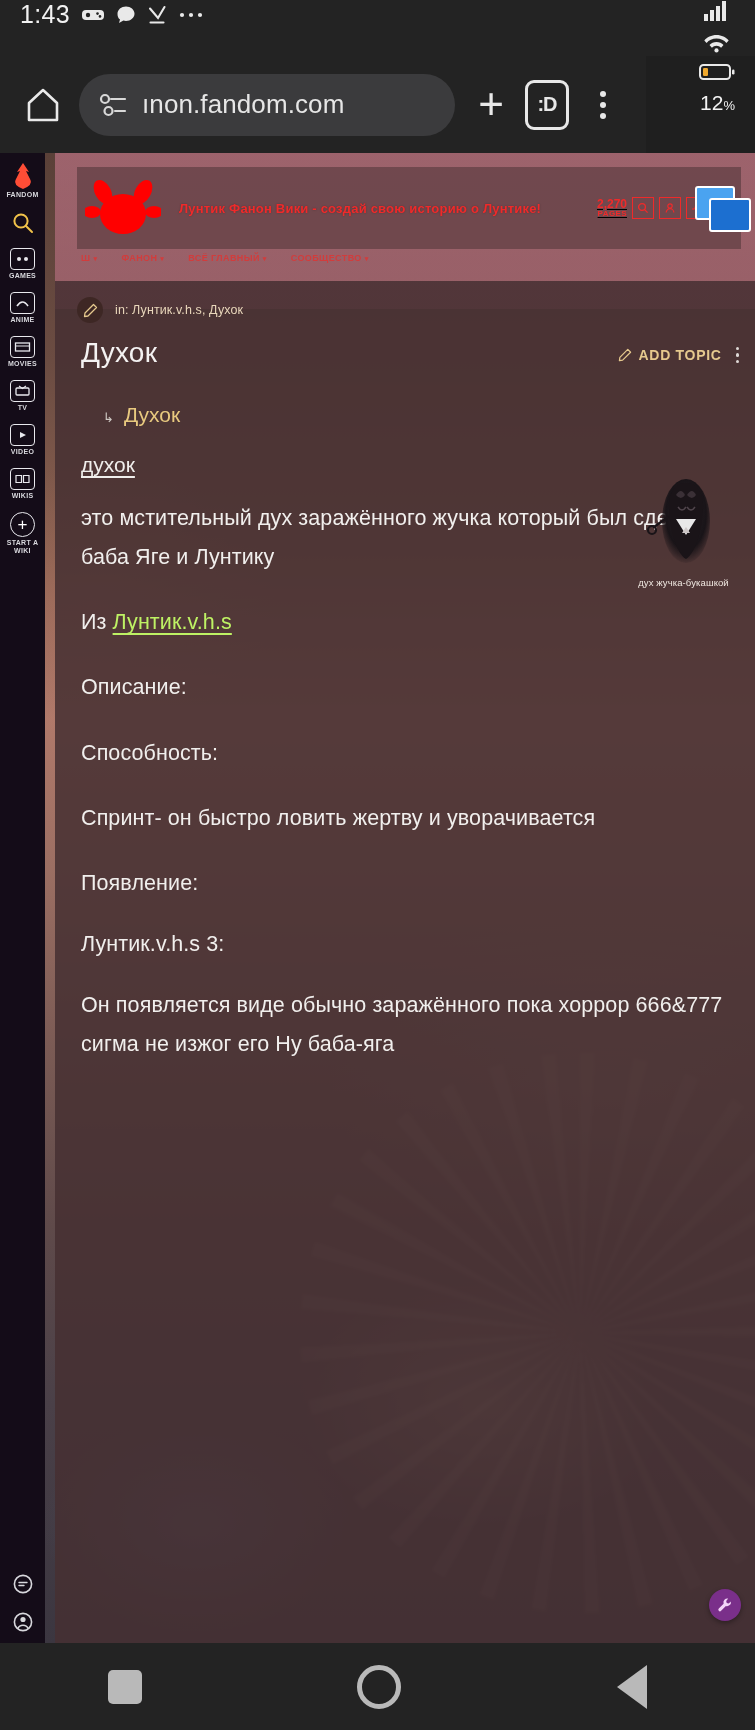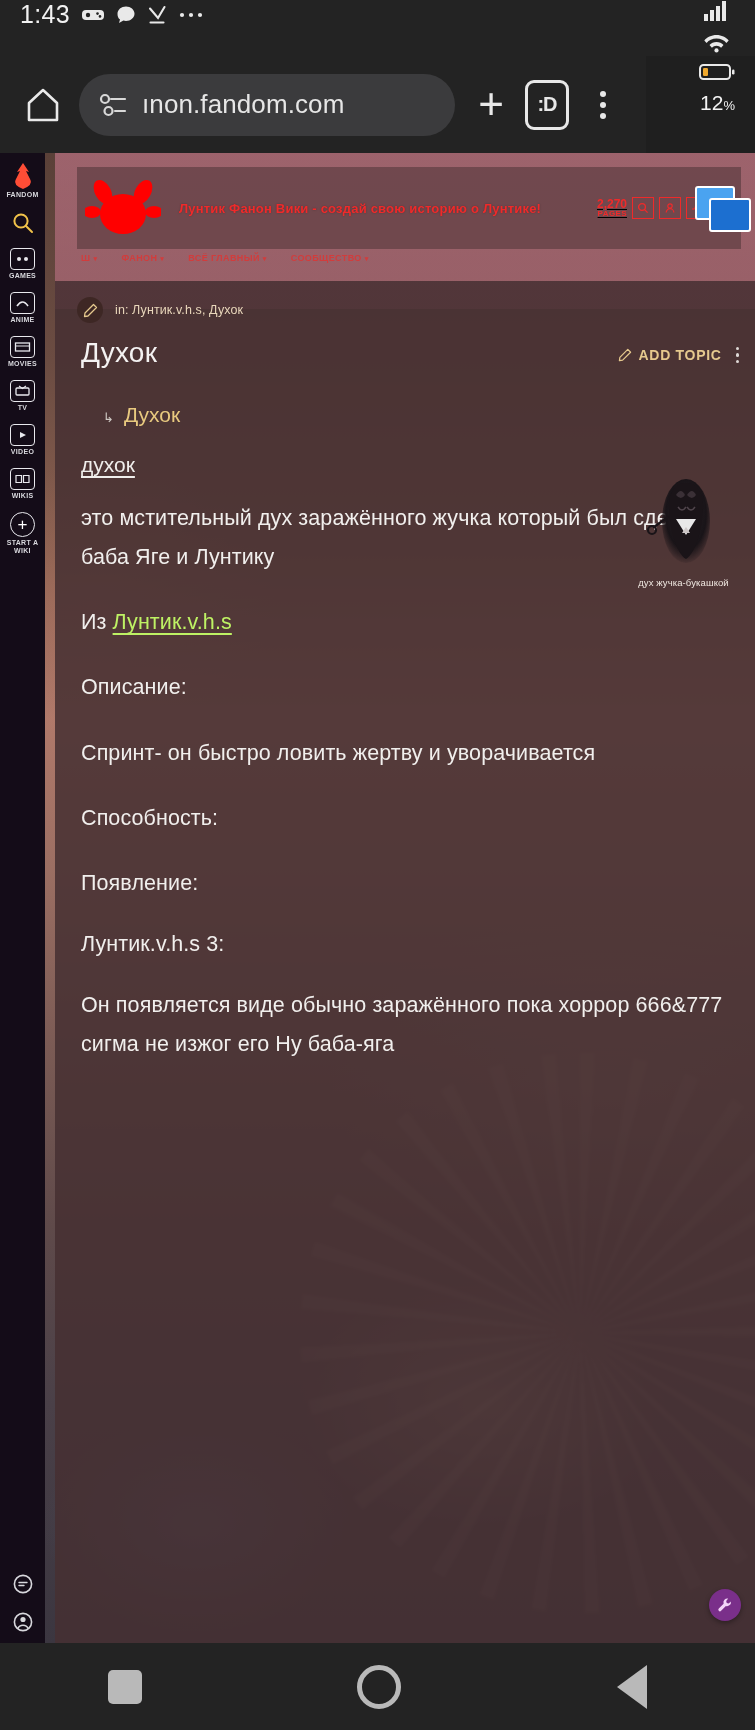--- a/index.html
+++ b/index.html
@@ -552,22 +552,22 @@
             <div class="bold-under">духок</div>
 
             <p class="body">это мстительный дух заражённого жучка который был сделан баба Яге и Лунтику</p>
 
             <p class="body">
               <span>Из</span>
               <a class="inline-link" href="#">Лунтик.v.h.s</a>
             </p>
 
             <p class="body">Описание:</p>
+            <p class="body">Способность:</p>
             <p class="body">Спринт- он быстро ловить жертву и уворачивается</p>
-            <p class="body">Способность:</p>
             <p class="body tight">Появление:</p>
             <p class="body tight">Лунтик.v.h.s 3:</p>
             <p class="body">Он появляется виде обычно заражённого пока хоррор 666&amp;777 сигма не изжог его Ну баба-яга</p>
           </div>
 
           <div class="fab">
             <span>
               <svg width="16" height="16" viewBox="0 0 16 16">
                   <path d="M11.2 1.6a4 4 0 0 0-4.6 5.1L1.8 11.5a1.6 1.6 0 0 0 2.3 2.3l4.8-4.8a4 4 0 0 0 5-4.6l-2.2 2.2-2-.5-.5-2z" fill="#f3d4f8"></path>
                 </svg>

